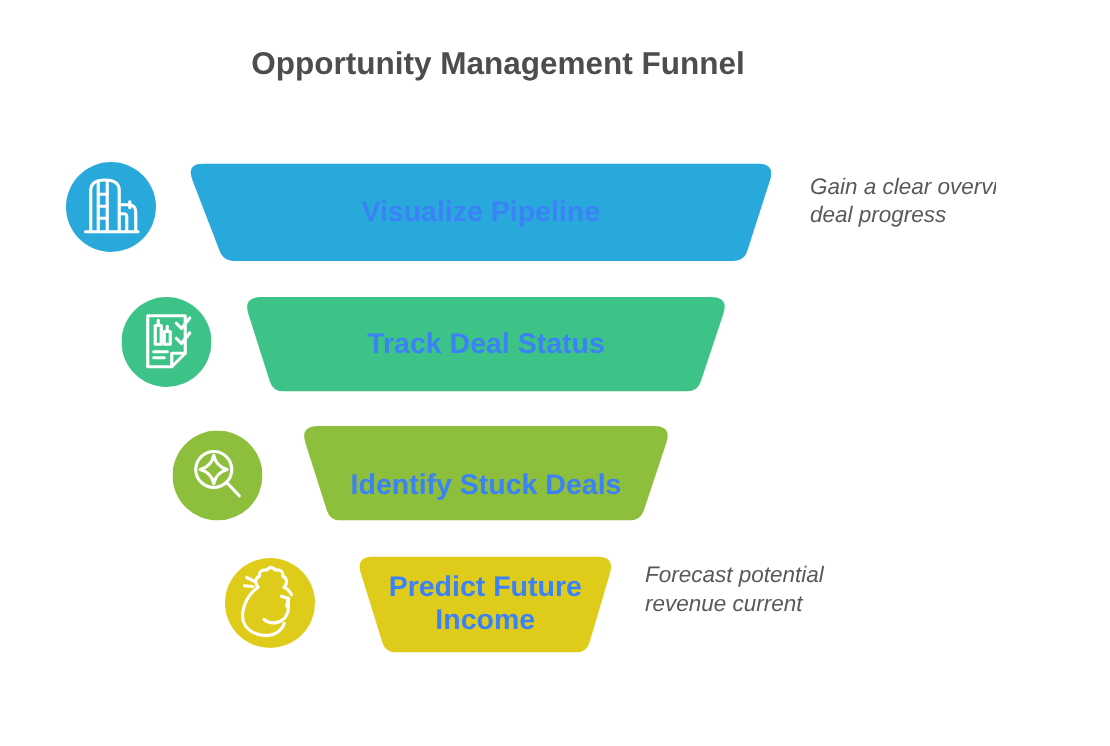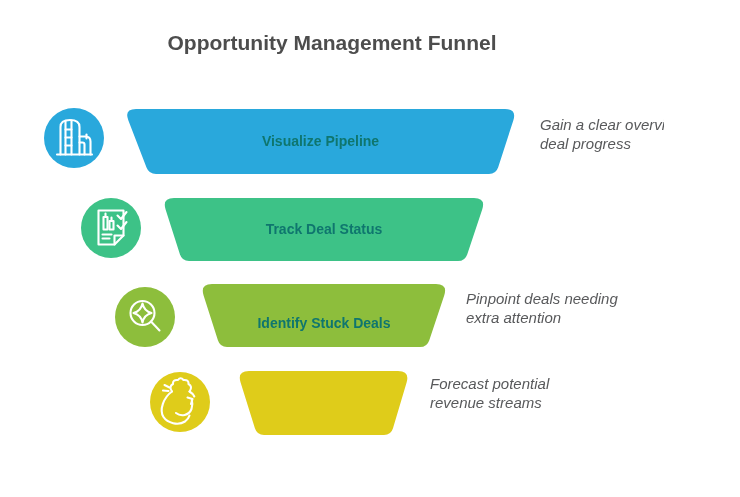--- a/index.html
+++ b/index.html
@@ -10,21 +10,21 @@
   .title {
     position:absolute; top:31px; left:0; width:100%;
     text-align:center; font-size:21px; font-weight:bold;
     color:#4d4d4d; letter-spacing:0px;
   }
   .icon { position:absolute; width:60px; height:60px; }
   .icon svg { display:block; }
   .trap { position:absolute; display:block; }
   .stage-label {
     position:absolute; display:flex; align-items:center; justify-content:center;
-    text-align:center; color:#0f766e; font-weight:bold; font-size:14px;
+    text-align:center; color:#3b82f6; font-weight:bold; font-size:19px;
     line-height:1.15; pointer-events:none;
   }
   .desc {
     position:absolute; font-size:15px; color:#58595b; line-height:1.28;
     white-space:pre-line;
     font-style:italic;
   }
   
   .r1-icon  { left:44px;  top:108px; }
   .r1-trap  { left:124px; top:109px; }
@@ -103,35 +103,34 @@
         <circle cx="27.5" cy="26" r="12"></circle>
         <path d="M36 34.5 L44.5 43.5"></path>
         <path d="M27.5 16.5 Q29 24 36.5 26 Q29 28 27.5 35.5 Q26 28 18.5 26 Q26 24 27.5 16.5 Z"></path>
       </g>
     </svg>
   </div>
   <svg class="trap r3-trap" width="248" height="63" viewBox="0 0 248 63">
     <path d="M12 0 L236 0 Q248 0 244.2 11.4 L229.2 56.4 Q227 63 220 63 L27 63 Q20 63 17.9 56.3 L3.6 11.4 Q0 0 12 0 Z" fill="#8dbe3c"></path>
   </svg>
   <div class="stage-label r3-label">Identify Stuck Deals</div>
-  <div class="desc r3-desc">Pinpoint deals needing
-extra attention</div>
 
   <div class="icon r4-icon">
     <svg viewBox="0 0 60 60" width="60" height="60">
       <circle cx="30" cy="30" r="30" fill="#dfcc1a"></circle>
       <g stroke="#ffffff" stroke-width="2.1" fill="none" stroke-linecap="round" stroke-linejoin="round">
         <path d="M22 19.5 Q18.5 14.5 23 12 Q22.5 7.5 28 8 Q30.5 4.5 33.5 8 Q39 7.5 38.5 12 Q43 14.5 39.5 19.5"></path>
         <path d="M14.5 13 L19.5 15.5 M13 18.5 L18.5 19"></path>
         <path d="M22 19.5 C13.5 25.5 9 38 13.5 45 C17.5 51 28 54 35 49.5 C37.5 47.5 39 45.5 39.5 43.5"></path>
         <path d="M39.5 19.5 C42 21 43.5 22.5 44.3 24.5"></path>
         <path d="M26 41 C31 45 39 43.5 41.5 37 C42.5 34 42.6 30.5 41.8 28"></path>
         <path d="M37.5 25.5 L42.5 27 L41 32"></path>
       </g>
     </svg>
   </div>
   <svg class="trap r4-trap" width="173" height="64" viewBox="0 0 173 64">
     <path d="M12 0 L161 0 Q173 0 169.6 11.5 L156 57.3 Q154 64 147 64 L27 64 Q20 64 17.9 57.3 L3.6 11.4 Q0 0 12 0 Z" fill="#dfcc1a"></path>
   </svg>
+  <div class="stage-label r4-label">Predict Future Income</div>
   <div class="desc r4-desc">Forecast potential
-revenue streams</div>
+revenue current</div>
 
 </div>
 
 </body></html>

